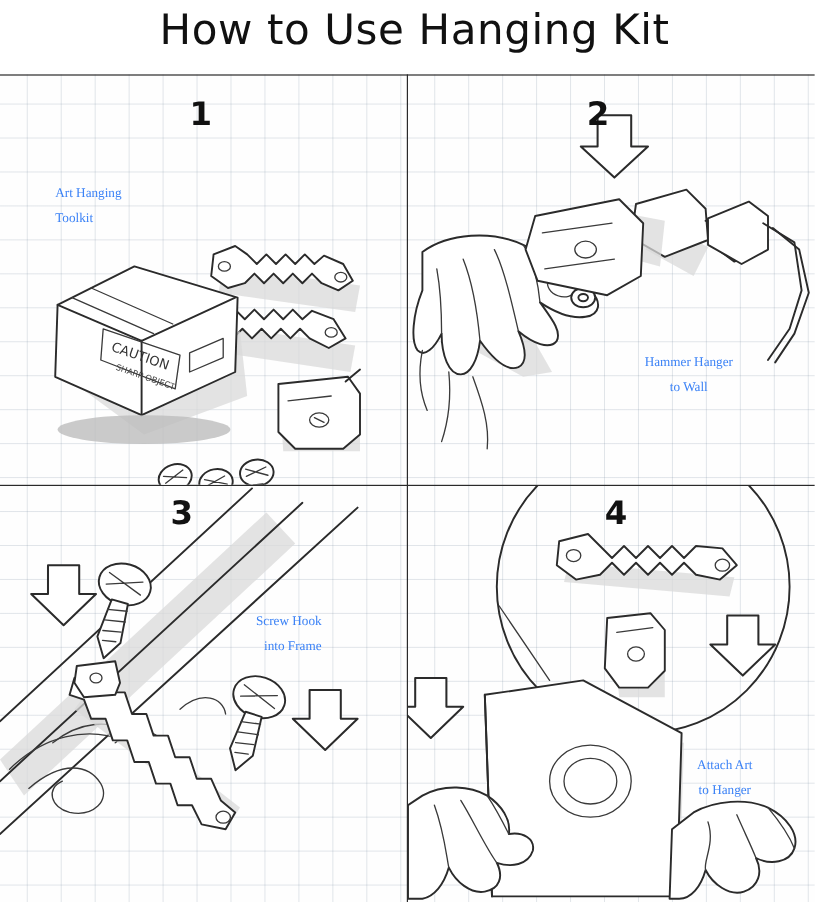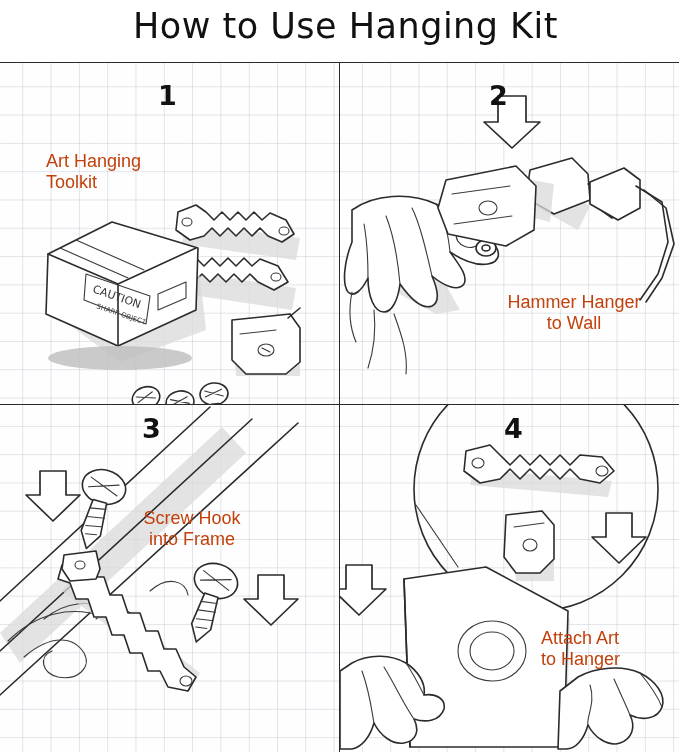--- a/index.html
+++ b/index.html
@@ -80,31 +80,31 @@
     font-family: "DejaVu Sans", sans-serif;
     color: #111;
   }
   #num1 { top: 80px; left: 158px; }
   #num2 { top: 80px; left: 489px; }
   #num3 { top: 413px; left: 142px; }
   #num4 { top: 413px; left: 504px; }
   
   .caption {
     position: absolute;
-    font-size: 18px;
+    font-size: 11px;
     line-height: 21px;
-    font-family: Liberation Sans, sans-serif;
-    color: #c2410c;
+    font-family: Liberation Serif, serif;
+    color: #3b82f6;
     text-align: center;
     white-space: pre-line;
   }
   #cap1 { top: 151px; left: 46px; width: 128px; text-align: left; }
   #cap2 { top: 292px; left: 489px; width: 170px; text-align: center; }
-  #cap3 { top: 508px; left: 132px; width: 120px; text-align: center; }
-  #cap4 { top: 628px; left: 541px; width: 126px; text-align: left; }
+  #cap3 { top: 508px; left: 148px; width: 120px; text-align: right; }
+  #cap4 { top: 628px; left: 541px; width: 126px; text-align: center; }
   svg { display: block; }
   .ink { fill: none; stroke: #2b2b2b; stroke-width: 1.6; stroke-linecap: round; stroke-linejoin: round; }
   .ink-thin { fill: none; stroke: #3a3a3a; stroke-width: 1.1; stroke-linecap: round; stroke-linejoin: round; }
   .ink-fill { fill: #ffffff; stroke: #2b2b2b; stroke-width: 1.6; stroke-linejoin: round; }
   .shade { fill: #d9d9d9; stroke: none; opacity: .75; }
   .shade-dark { fill: #bdbdbd; stroke: none; opacity: .8; }
   .arrow { fill: #ffffff; stroke: #2b2b2b; stroke-width: 1.7; stroke-linejoin: round; }
   .panel-svg { position: absolute; }
   #svg1 { top: 62px; left: 0; }
   #svg2 { top: 62px; left: 340px; }

